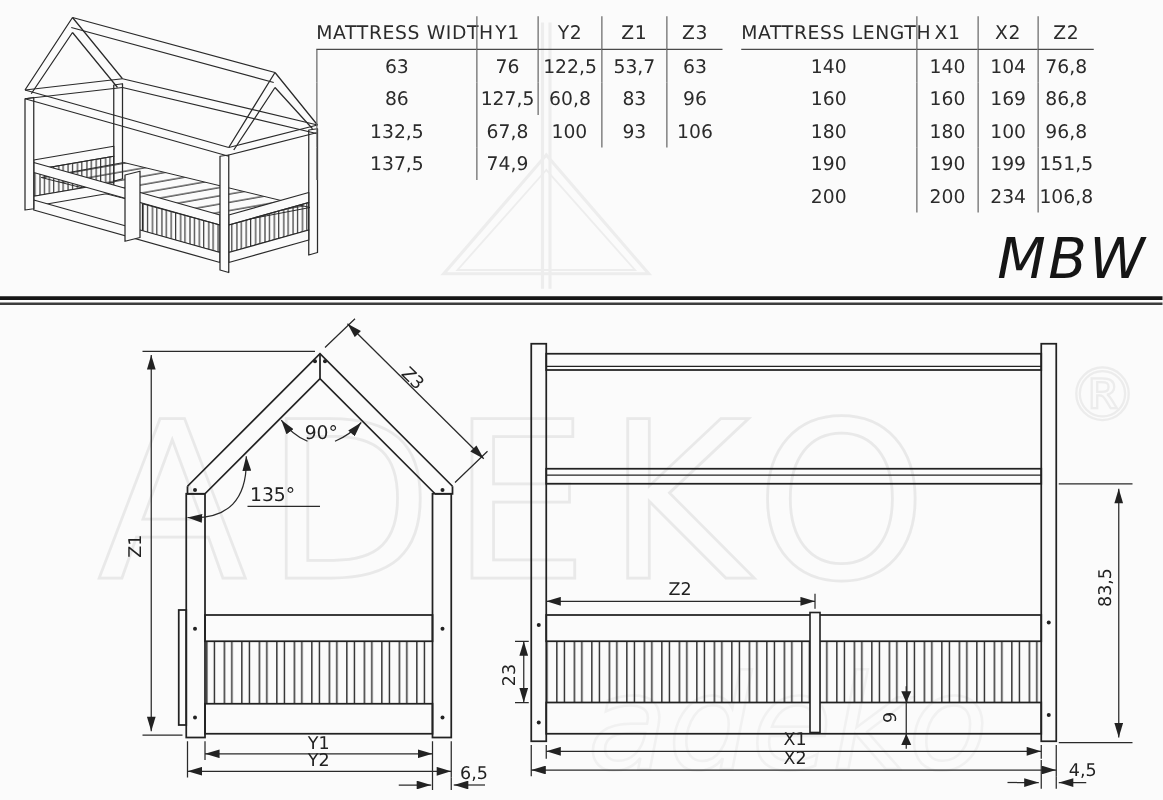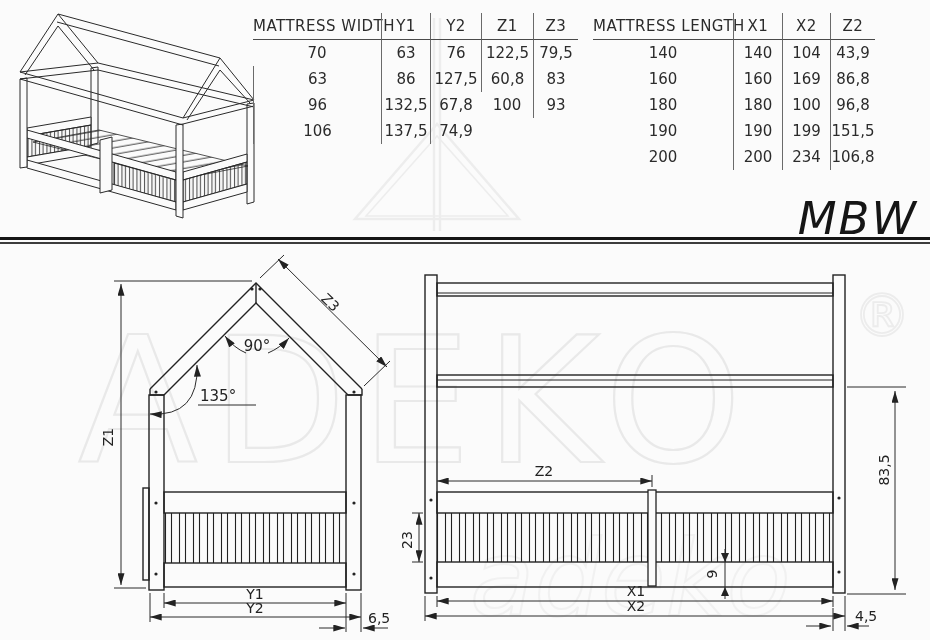--- a/index.html
+++ b/index.html
@@ -8,21 +8,21 @@
   svg.stage{position:absolute;left:0;top:0;z-index:1;}
   
   .dimtable{position:absolute;display:grid;z-index:3;color:#2b2b2b;}
   .t1{left:253px;top:13px;grid-template-columns:128px 49px 51px 52px 45px;}
   .t2{left:593px;top:13px;grid-template-columns:140px 49px 48px 45px;}
   .dimtable .c{height:26px;line-height:26px;text-align:center;font-size:15px;font-weight:400;white-space:nowrap;}
   .dimtable .h{letter-spacing:.5px;border-bottom:1.5px solid #4a4a4a;}
   .dimtable .s{border-left:1.2px solid #6a6a6a;}
   .note{position:absolute;left:393px;top:150px;z-index:3;font-size:13px;color:#333;letter-spacing:.2px;}
   .model{position:absolute;left:760px;top:180px;width:158px;z-index:3;text-align:right;
-         font-size:45px;font-style:italic;font-weight:500;letter-spacing:2px;color:#151515;margin-top:12px;}
+         font-size:45px;font-style:italic;font-weight:500;letter-spacing:2px;color:#151515;}
   .rule-a{position:absolute;left:0;right:0;top:237px;height:3px;background:#161616;z-index:3;}
   .rule-b{position:absolute;left:0;right:0;top:242px;height:1.6px;background:#3c3c3c;z-index:3;}
   text{font-family:"DejaVu Sans",sans-serif;}
   .dimlbl{font-size:14px;fill:#222;}
   .anglbl{font-size:15px;fill:#222;}
 </style>
 </head>
 <body>
 
 <div class="sheet">
@@ -185,25 +185,24 @@
     </g>
   </svg>
 
   <div class="dimtable t1">
     <div class="c h">MATTRESS WIDTH</div>
     <div class="c h s">Y1</div>
     <div class="c h s">Y2</div>
     <div class="c h s">Z1</div>
     <div class="c h s">Z3</div>
 
-    <div class="c">70</div>
     <div class="c s">63</div>
     <div class="c s">76</div>
     <div class="c s">122,5</div>
-    <div class="c s">79,5</div>
+    <div class="c s">53,7</div>
 
     <div class="c s">63</div>
     <div class="c s">86</div>
     <div class="c s">127,5</div>
     <div class="c s">60,8</div>
 
     <div class="c s">83</div>
     <div class="c s">96</div>
     <div class="c s">132,5</div>
     <div class="c s">67,8</div>
@@ -217,21 +216,21 @@
 
   <div class="dimtable t2">
     <div class="c h">MATTRESS LENGTH</div>
     <div class="c h s">X1</div>
     <div class="c h s">X2</div>
     <div class="c h s">Z2</div>
 
     <div class="c">140</div>
     <div class="c s">140</div>
     <div class="c s">104</div>
-    <div class="c s">43,9</div>
+    <div class="c s">76,8</div>
 
     <div class="c">160</div>
     <div class="c s">160</div>
     <div class="c s">169</div>
     <div class="c s">86,8</div>
 
     <div class="c">180</div>
     <div class="c s">180</div>
     <div class="c s">100</div>
     <div class="c s">96,8</div>

